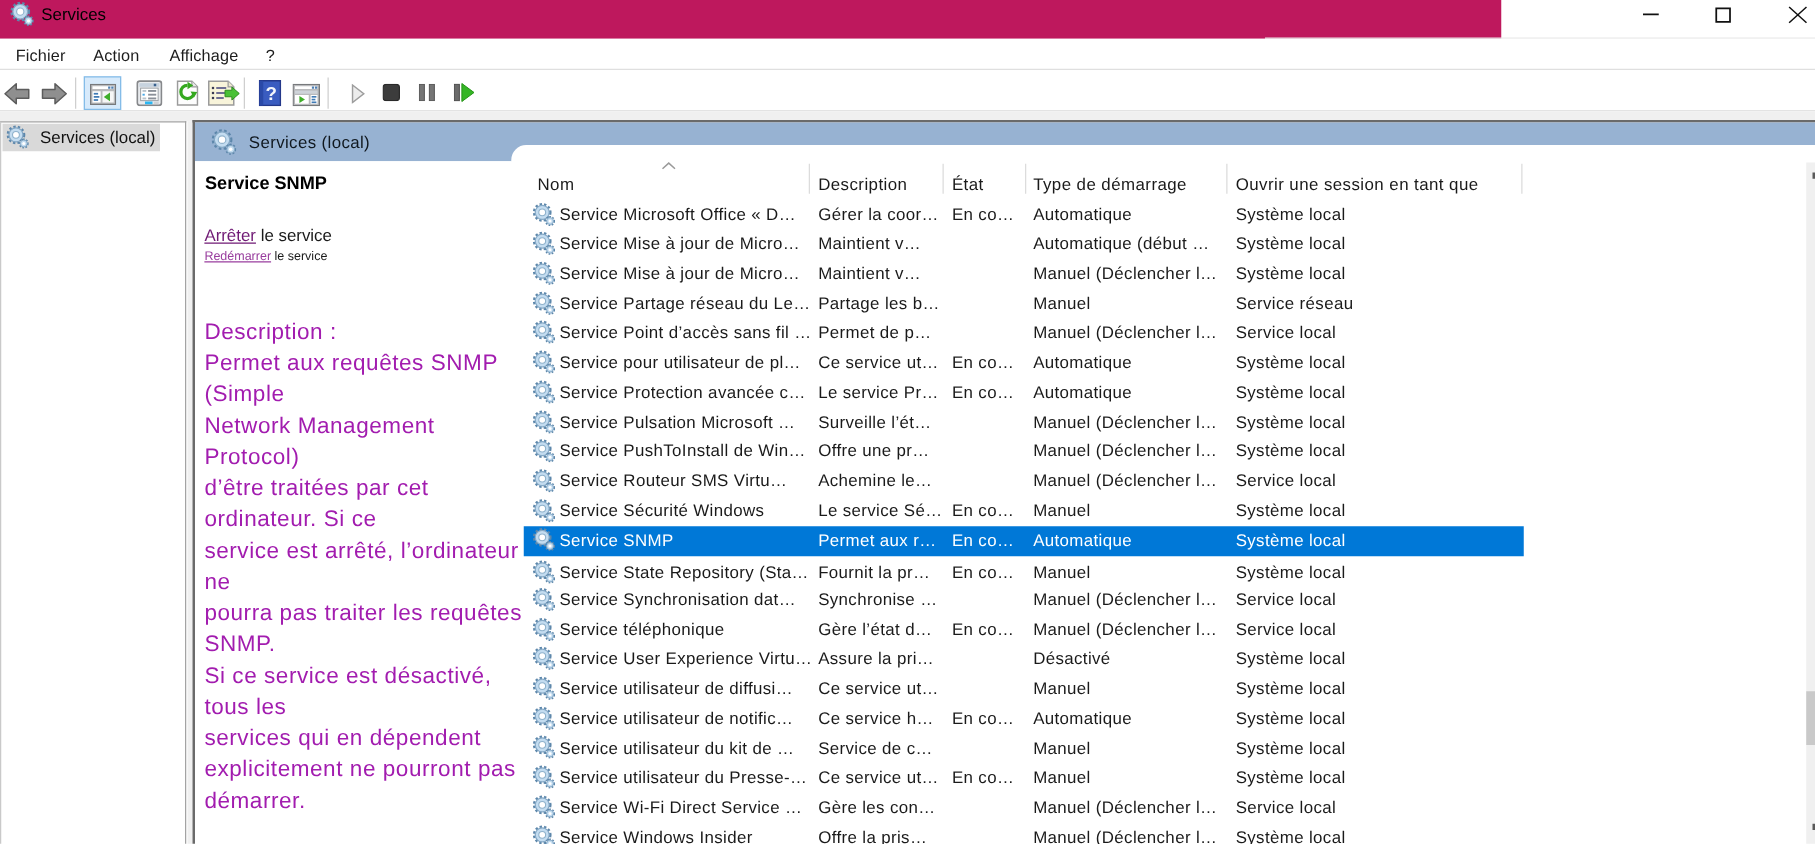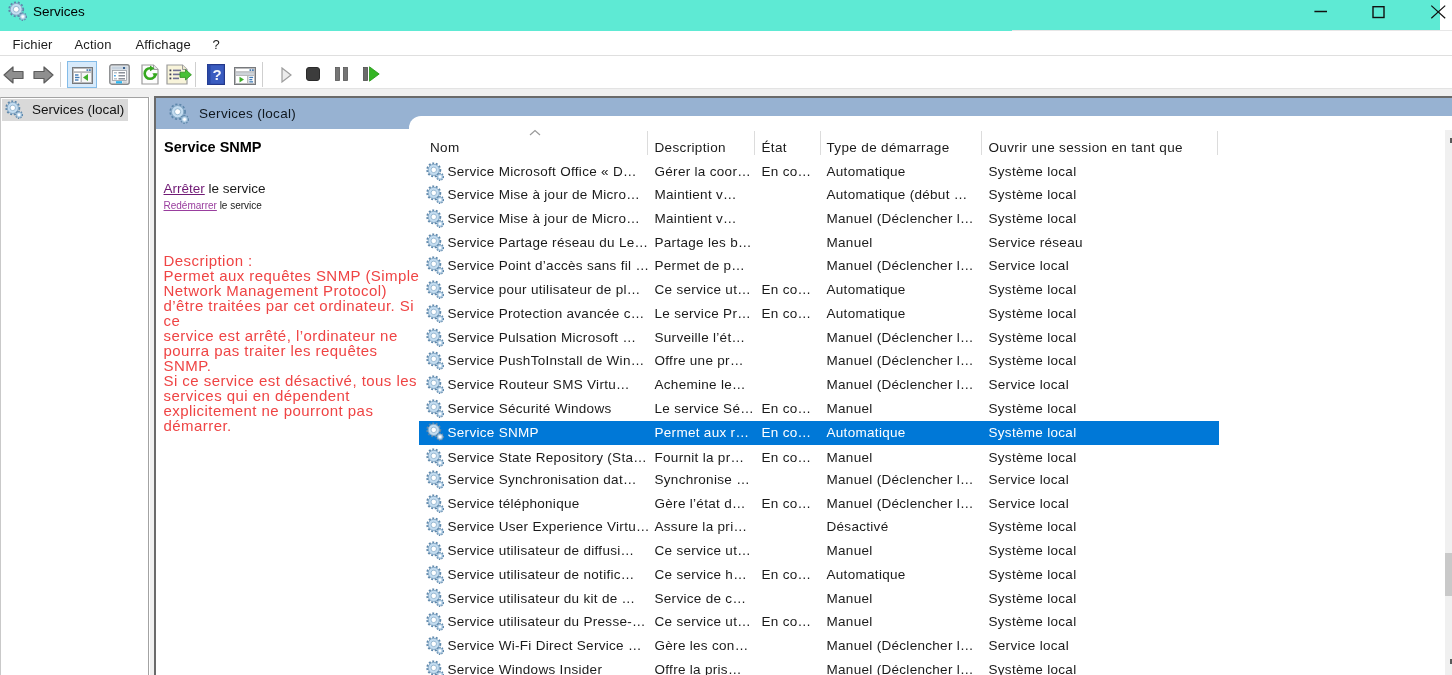--- a/index.html
+++ b/index.html
@@ -1,19 +1,19 @@
 <!DOCTYPE html>
 <html><head><meta charset="utf-8">
 <style>
 *{margin:0;padding:0;box-sizing:border-box}
 html,body{width:1452px;height:675px;overflow:hidden;background:#fff;
  font-family:"Liberation Sans",sans-serif;color:#1a1a1a;}
 .abs{position:absolute}
 
-#titlebar{position:absolute;left:0;top:0;width:1440px;height:31px;background:#5eead4}
+#titlebar{position:absolute;left:0;top:0;width:1201px;height:31px;background:#be185d}
 #title-ico{position:absolute;left:8px;top:1px}
 #title-txt{position:absolute;left:33px;top:3.5px;font-size:13.5px;line-height:16px;color:#000}
 #title-line{position:absolute;left:1012px;top:30px;width:440px;height:1px;background:#e7e7e7}
 .capbtn{position:absolute;top:0;height:31px;width:46px}
 
 #menubar{position:absolute;left:0;top:31px;width:1452px;height:25px;background:#fff;font-size:13px;letter-spacing:0.15px;color:#1c1c1c}
 #menubar span{position:absolute;top:7px;line-height:14px}
 #menu-sep{position:absolute;left:0;top:55px;width:1452px;height:1px;background:#dfdfdf}
 
 #toolbar{position:absolute;left:0;top:56px;width:1452px;height:32px;background:#fff}
@@ -36,21 +36,21 @@
 #head-ico{position:absolute;left:169px;top:103px}
 #head-txt{position:absolute;left:199px;top:106px;font-size:13.5px;letter-spacing:0.3px;line-height:16px;color:#10181f}
 #listtab{position:absolute;left:409px;top:116px;width:1043px;height:559px;background:#fff;border-top-left-radius:12px}
 #infopane{position:absolute;left:156px;top:129px;width:253px;height:546px;background:#fff}
 
 #svc-title{position:absolute;left:164px;top:139px;font-size:14.5px;font-weight:bold;line-height:17px;color:#000}
 #lnk1{position:absolute;left:163.5px;top:179.5px;font-size:13.5px;line-height:18.6px}
 #lnk2{position:absolute;left:163.5px;top:196.5px;font-size:10px;line-height:18.6px}
 a.stop{color:#701a75;text-decoration:underline}
 a.restart{color:#993e9e;text-decoration:underline}
-#desc{position:absolute;left:163.5px;top:252.6px;width:260px;font-size:15px;line-height:15px;letter-spacing:0.45px;color:#ef4444}
+#desc{position:absolute;left:163.5px;top:252.6px;width:260px;font-size:18px;line-height:25px;letter-spacing:0.45px;color:#a21caf}
 
 #hdr{position:absolute;left:418px;top:131px;width:810px;height:24px;font-size:13.5px;color:#1a1a1a}
 #hdr span{position:absolute;top:9px;line-height:16px;letter-spacing:0.35px}
 .hsep{position:absolute;top:0;width:1px;height:24px;background:#dcdcdc}
 .row{position:absolute;left:418.5px;width:800.5px;height:23.72px;font-size:13.5px;letter-spacing:0.3px}
 .row .c{position:absolute;top:3.6px;line-height:16.5px;white-space:nowrap}
 .row .gi{position:absolute;left:7.5px;top:1.5px}
 .c.n{left:29px} .c.d{left:236px} .c.e{left:343px} .c.t{left:408px} .c.s{left:570px}
 .row.sel{background:#0078d7;color:#fff}
 

